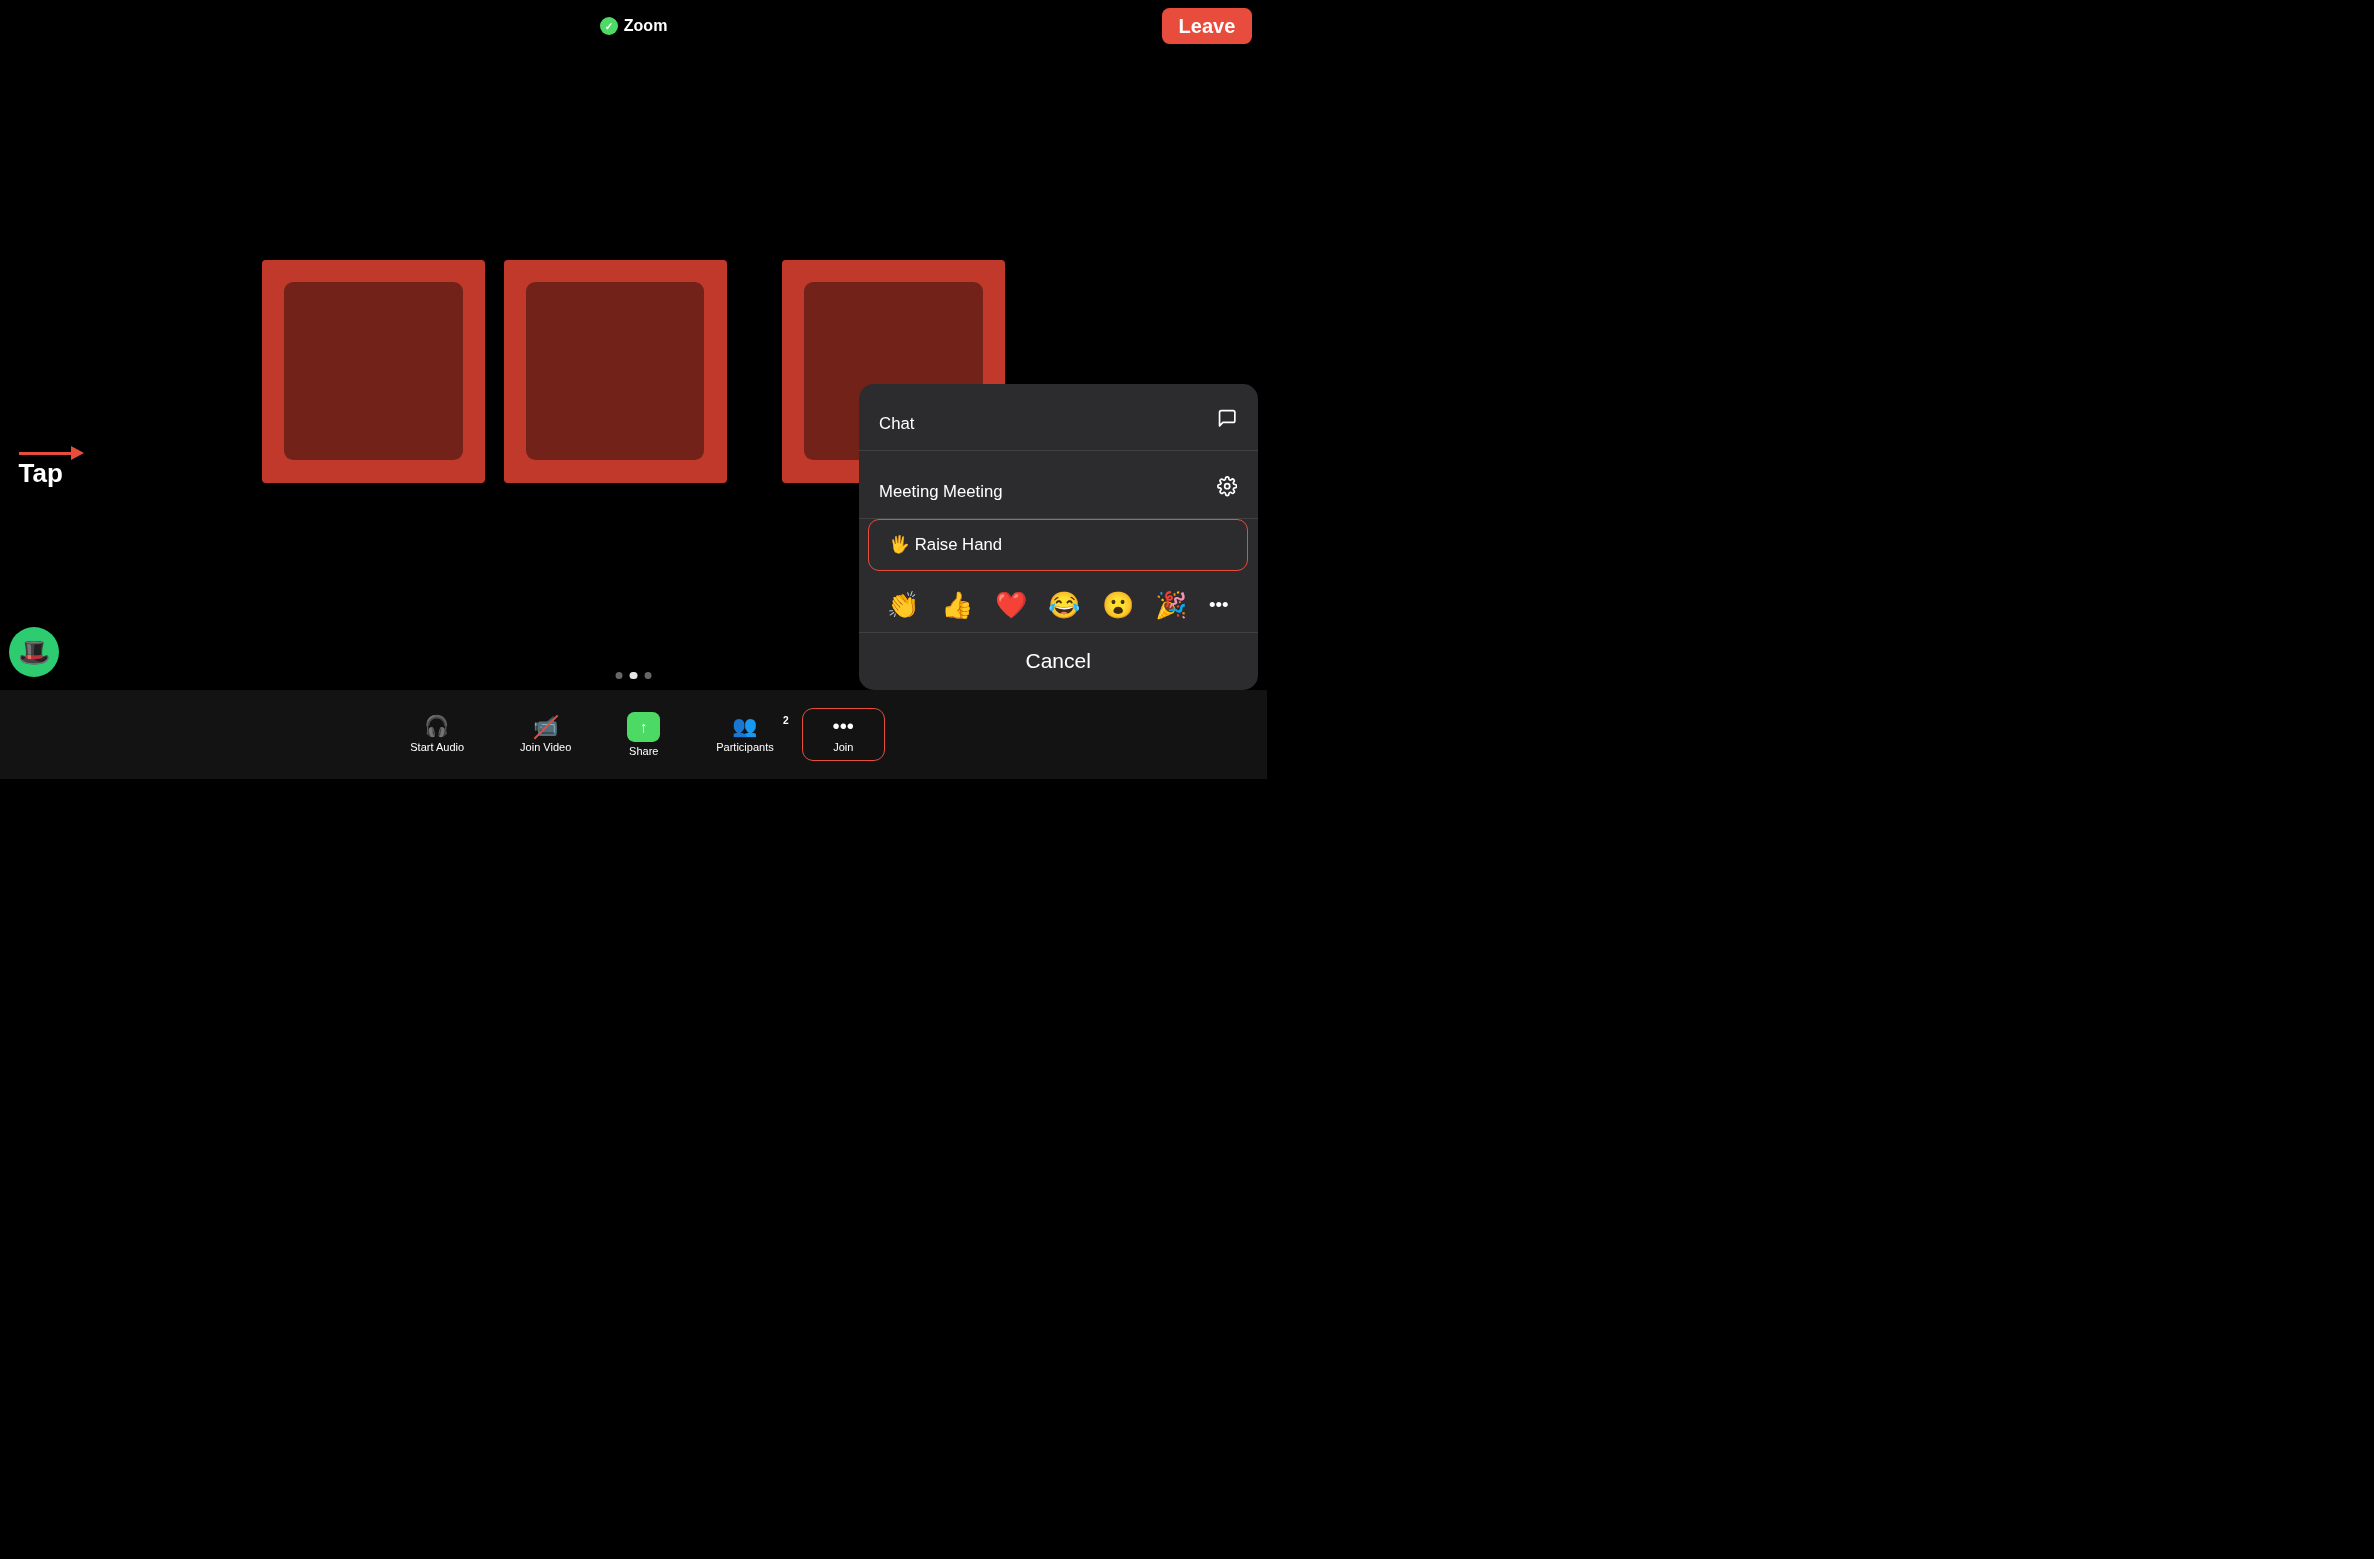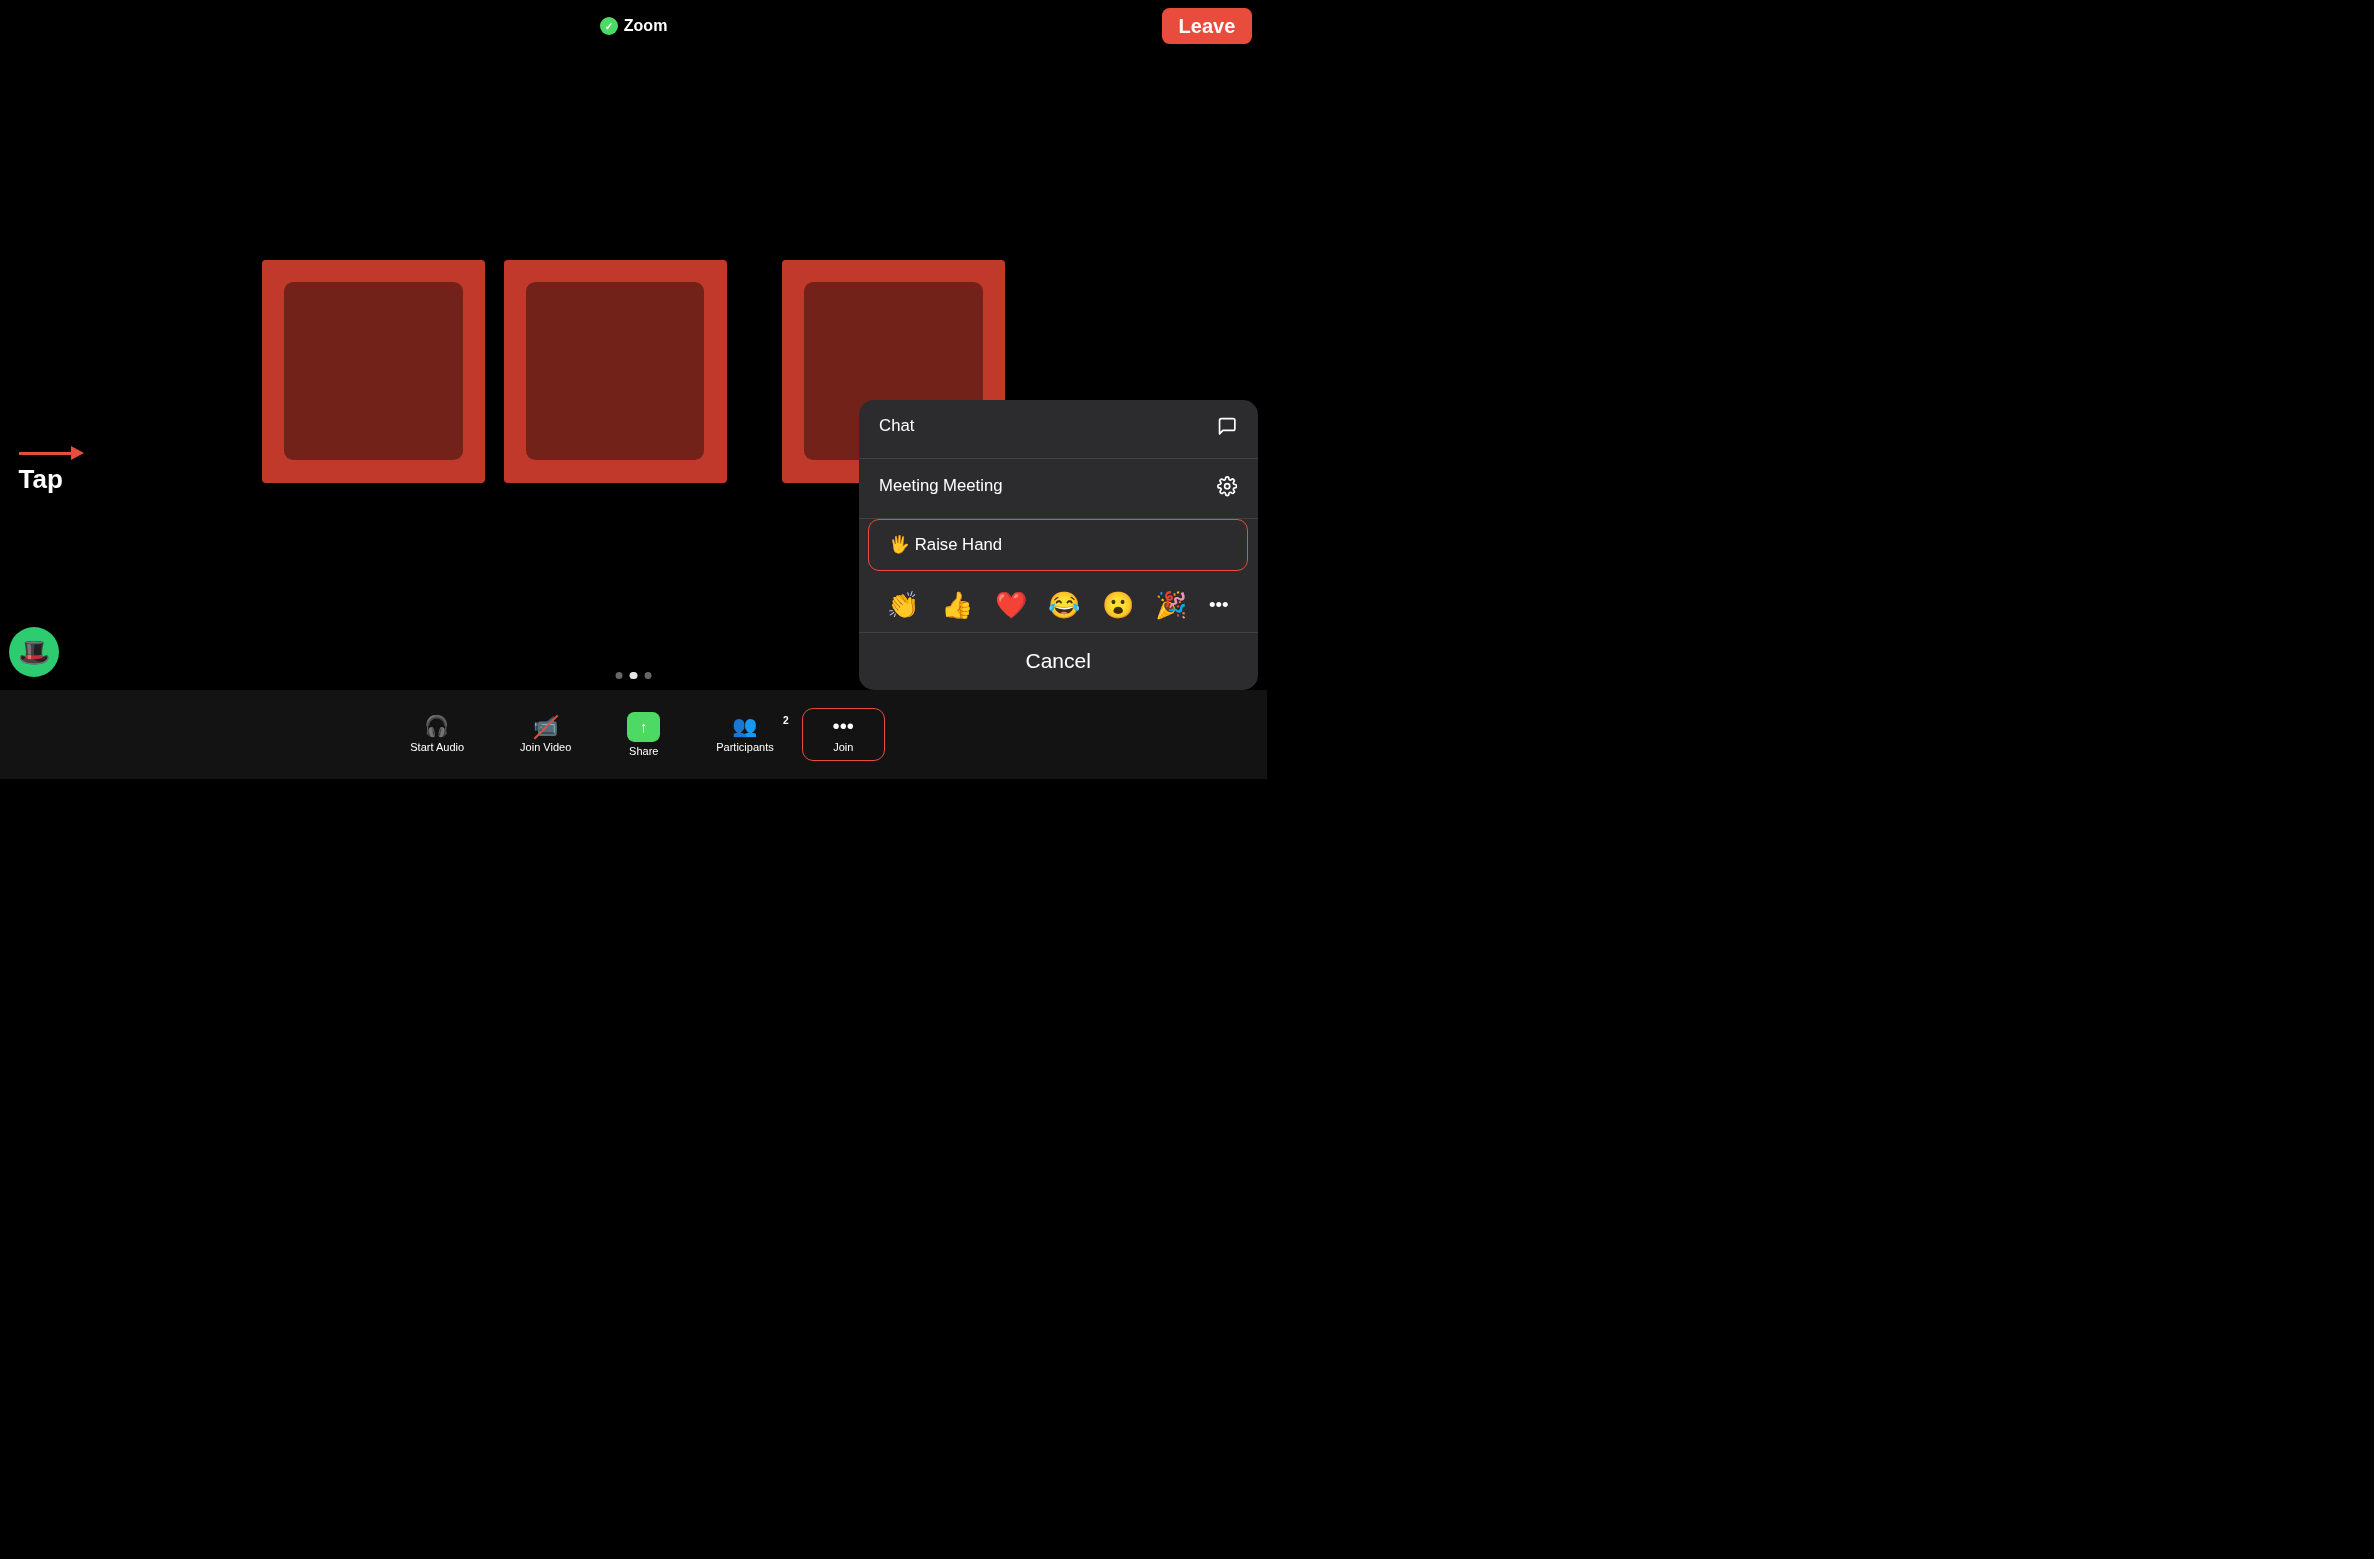--- a/index.html
+++ b/index.html
@@ -108,21 +108,21 @@
 
     
     .tap-annotation {
       position: absolute;
       left: 18.6px;
       top: 58%;
       color: #fff;
       display: flex;
       flex-direction: column;
       align-items: flex-start;
-      gap: 6px;
+      gap: 0;
     }
 
     .tap-arrow {
       display: flex;
       align-items: center;
       gap: 0;
     }
 
     .arrow-line {
       width: 56px;
@@ -257,25 +257,26 @@
       right: 9.3px;
       width: 399px;
       background: #2c2c2e;
       border-radius: 15px;
       overflow: hidden;
       z-index: 100;
     }
 
     .menu-item {
       display: flex;
-      align-items: flex-start;
+      align-items: flex-end;
       justify-content: space-between;
       padding: 16.7px 20.4px;
       border-bottom: 0.9px solid rgba(255,255,255,0.1);
       cursor: pointer;
+      margin-top: 8px;
     }
 
     .menu-item:last-of-type {
       border-bottom: none;
     }
 
     .menu-item-text {
       color: #fff;
       font-size: 16.7px;
       font-weight: 400;

